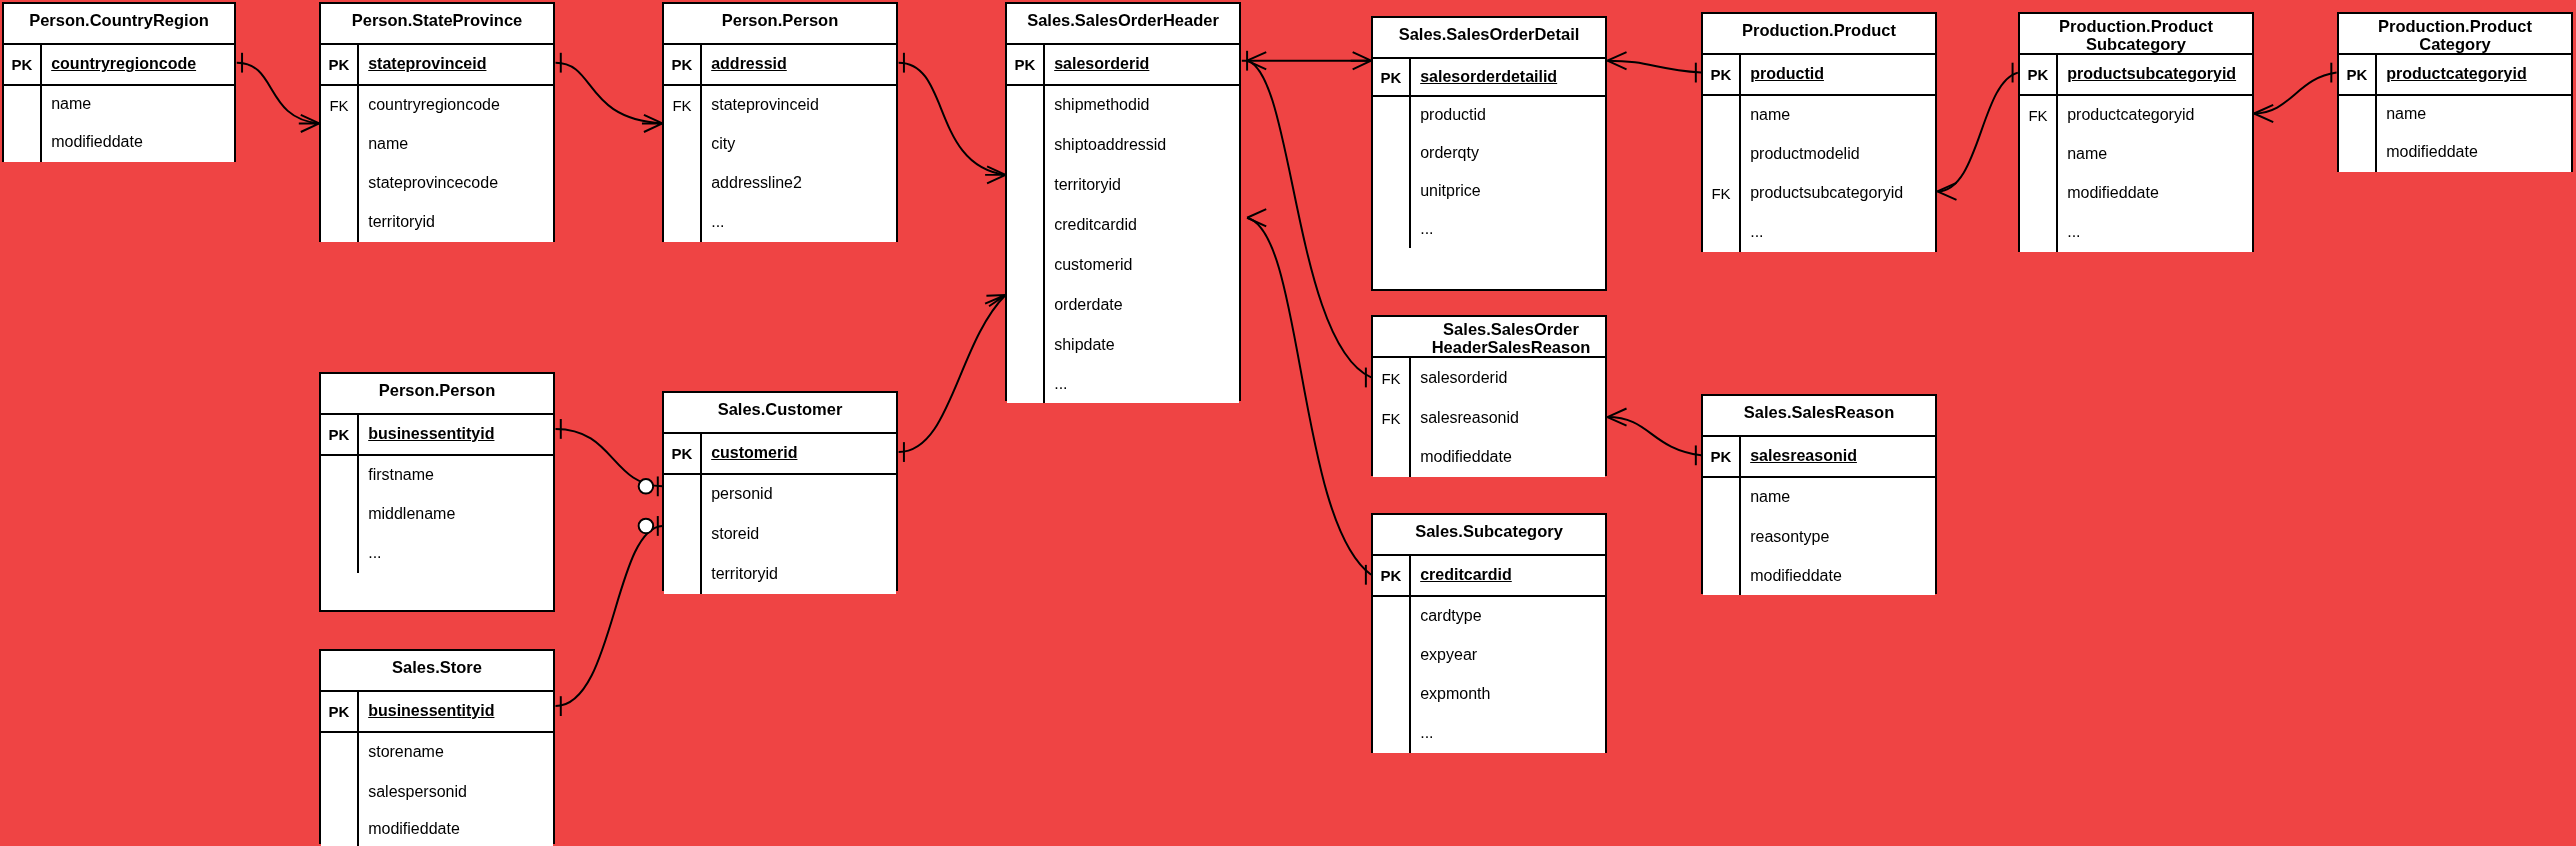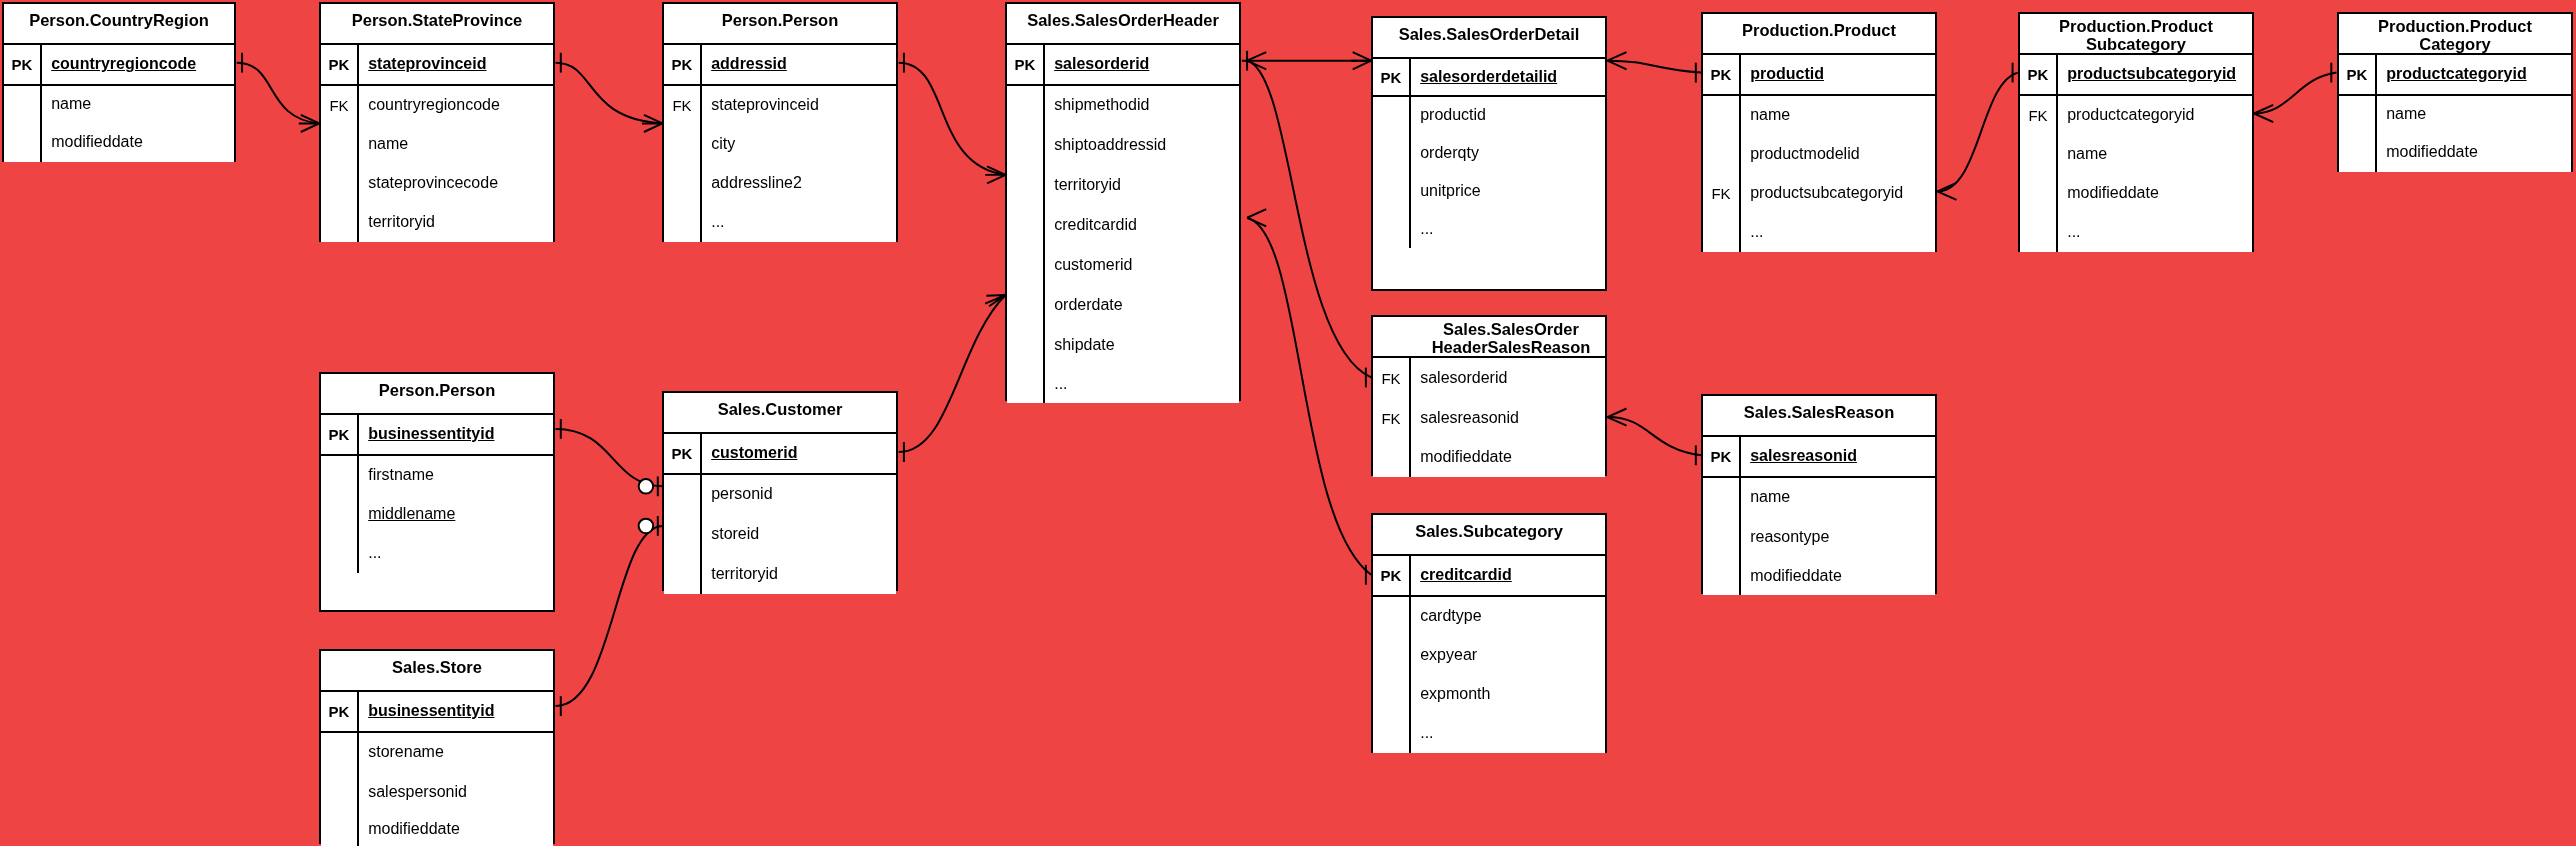--- a/index.html
+++ b/index.html
@@ -407,21 +407,21 @@
     <table class="attr-table">
         <tbody>
       <tr class="attr-row keyend" style="height:40px;">
         <td class="key-cell pk">PK</td>
         <td class="name-cell pk">businessentityid</td>
       </tr>
       <tr class="attr-row" style="height:40px;">
         <td class="key-cell"></td>
         <td class="name-cell">firstname</td>
       </tr>
-      <tr class="attr-row" style="height:39px;text-decoration:underline;">
+      <tr class="attr-row" style="height:39px;">
         <td class="key-cell"></td>
         <td class="name-cell">middlename</td>
       </tr>
       <tr class="attr-row" style="height:39px;">
         <td class="key-cell"></td>
         <td class="name-cell">...</td>
       </tr>
     </tbody>
       </table>
   </div>

